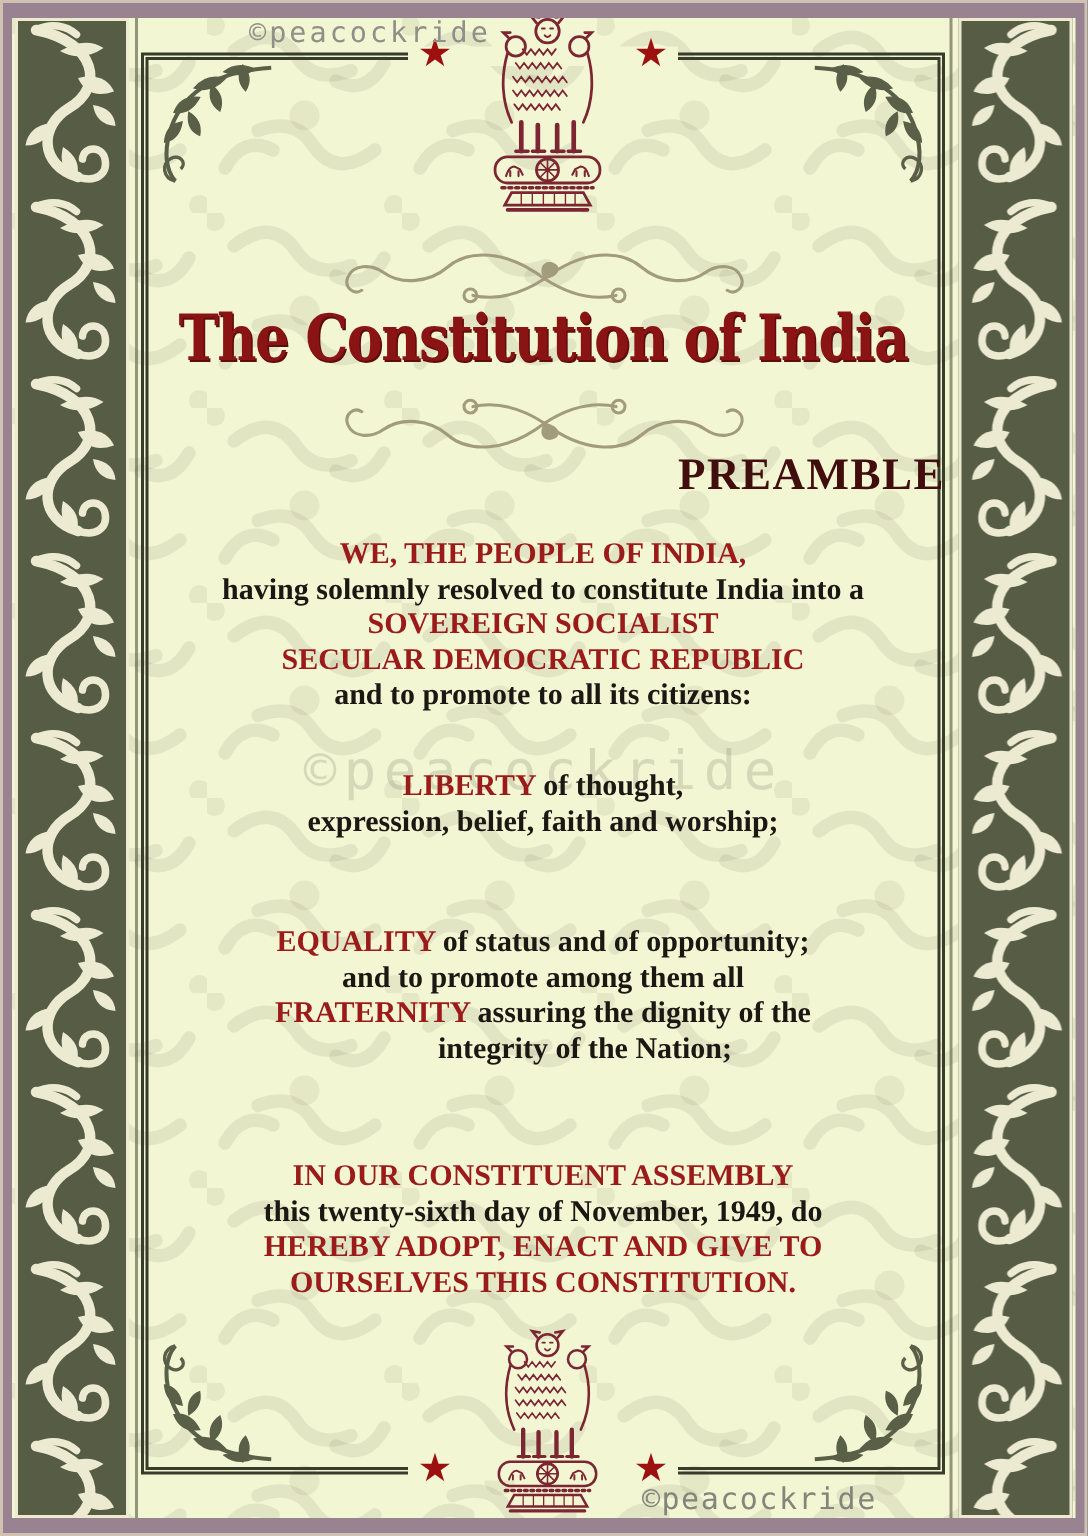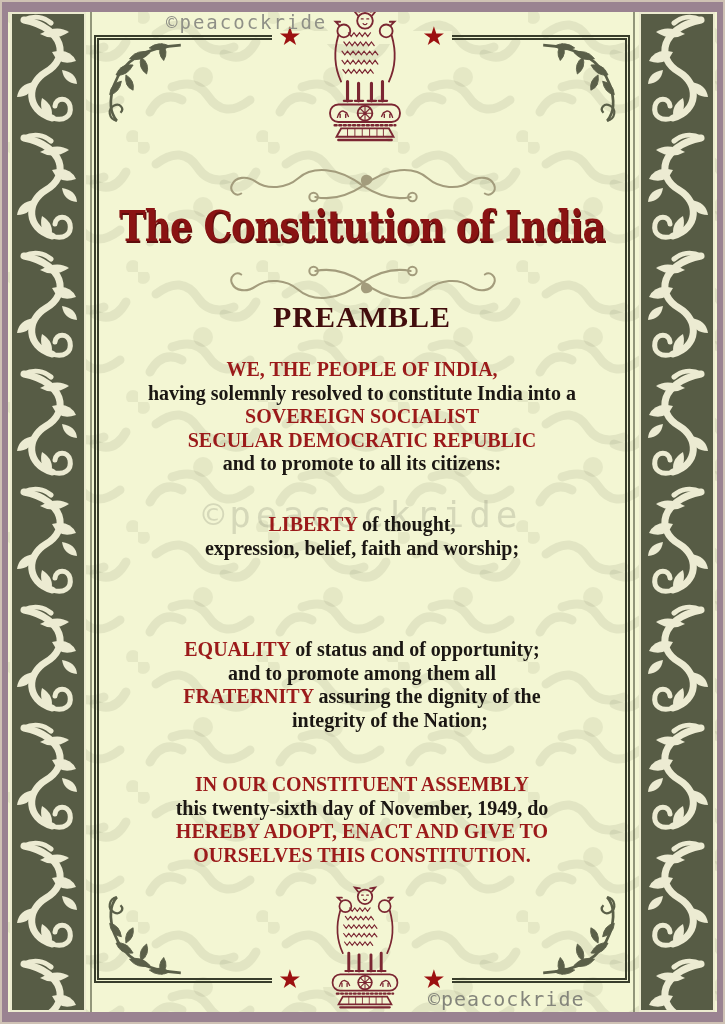--- a/index.html
+++ b/index.html
@@ -53,29 +53,29 @@
   .swirl.above{top:150px;}
   .swirl.below{top:248px;transform:translateX(-50%) scaleY(-1);}
   .swirl svg{width:100%;height:100%;display:block;}
   .title{
     position:absolute;left:86px;right:87px;top:188px;text-align:center;
     font-family:"DejaVu Serif",serif;font-weight:bold;font-size:36px;line-height:52px;
     color:#8a1313;letter-spacing:-1px;transform:scaleY(1.18);
     text-shadow:1px 1px 0 #5e0d0d;
   }
   .heading{
-    position:absolute;left:86px;right:87px;top:288px;text-align:center;
+    position:absolute;left:86px;right:87px;top:288px;text-align:right;
     font-weight:bold;font-size:30px;letter-spacing:1px;color:#420d0d;
   }
   
   .block{position:absolute;left:94px;right:95px;text-align:center;
     font-weight:bold;font-size:20px;line-height:23.5px;color:#1b1713;}
   .block.opening{top:346px;}
   .block.justice{top:501px;}
-  .block.equality{top:626px;}
+  .block.equality{top:605px;}
   .block.closing{top:761px;text-align:center;}
   .red{color:#9b1a1a;}
   .shift-left{transform:translateX(-24px);}
   .shift-right{transform:translateX(28px);}
 </style>
 </head>
 <body>
 
 <svg width="0" height="0" style="position:absolute" aria-hidden="true">
   <defs>

